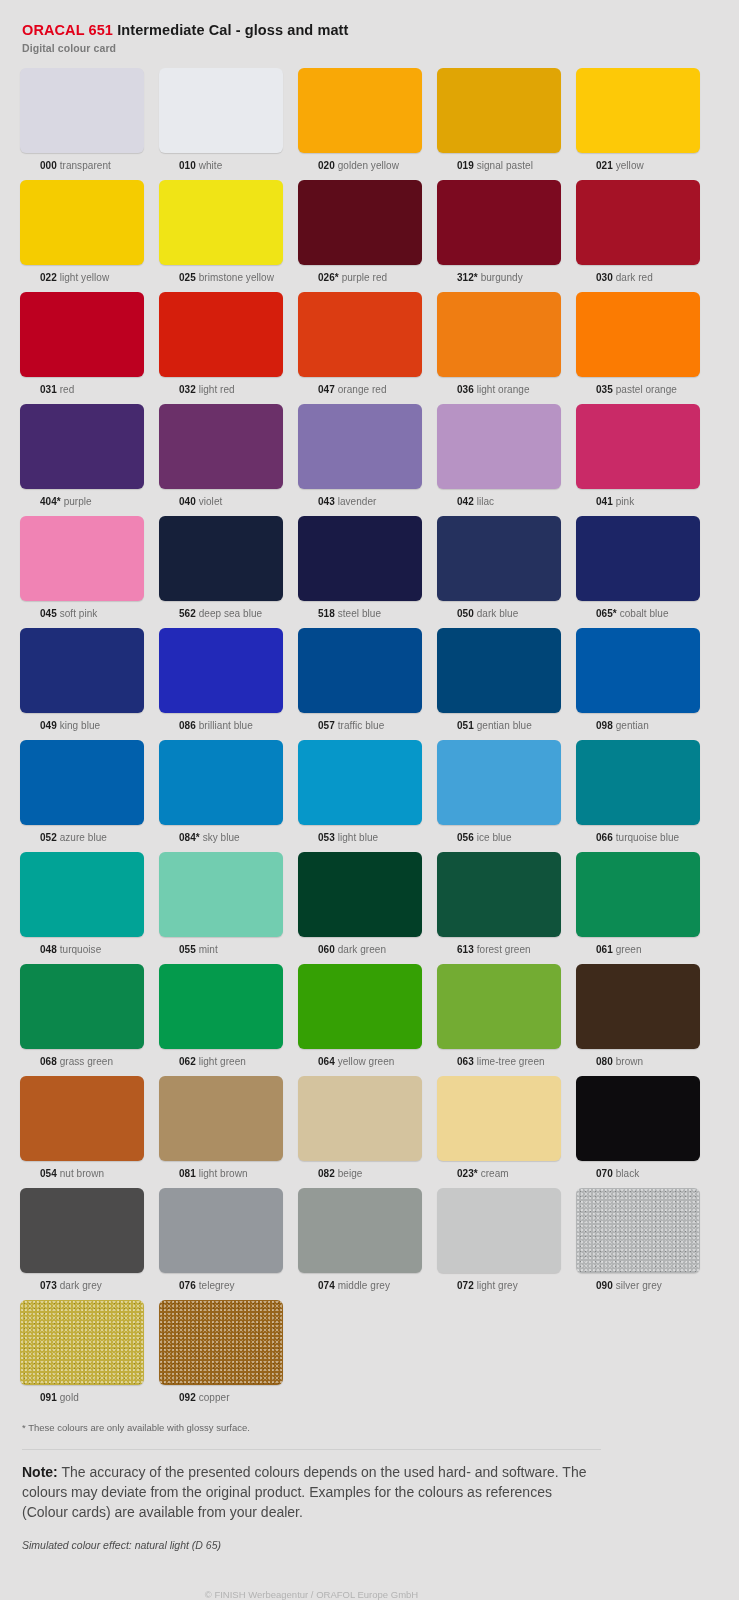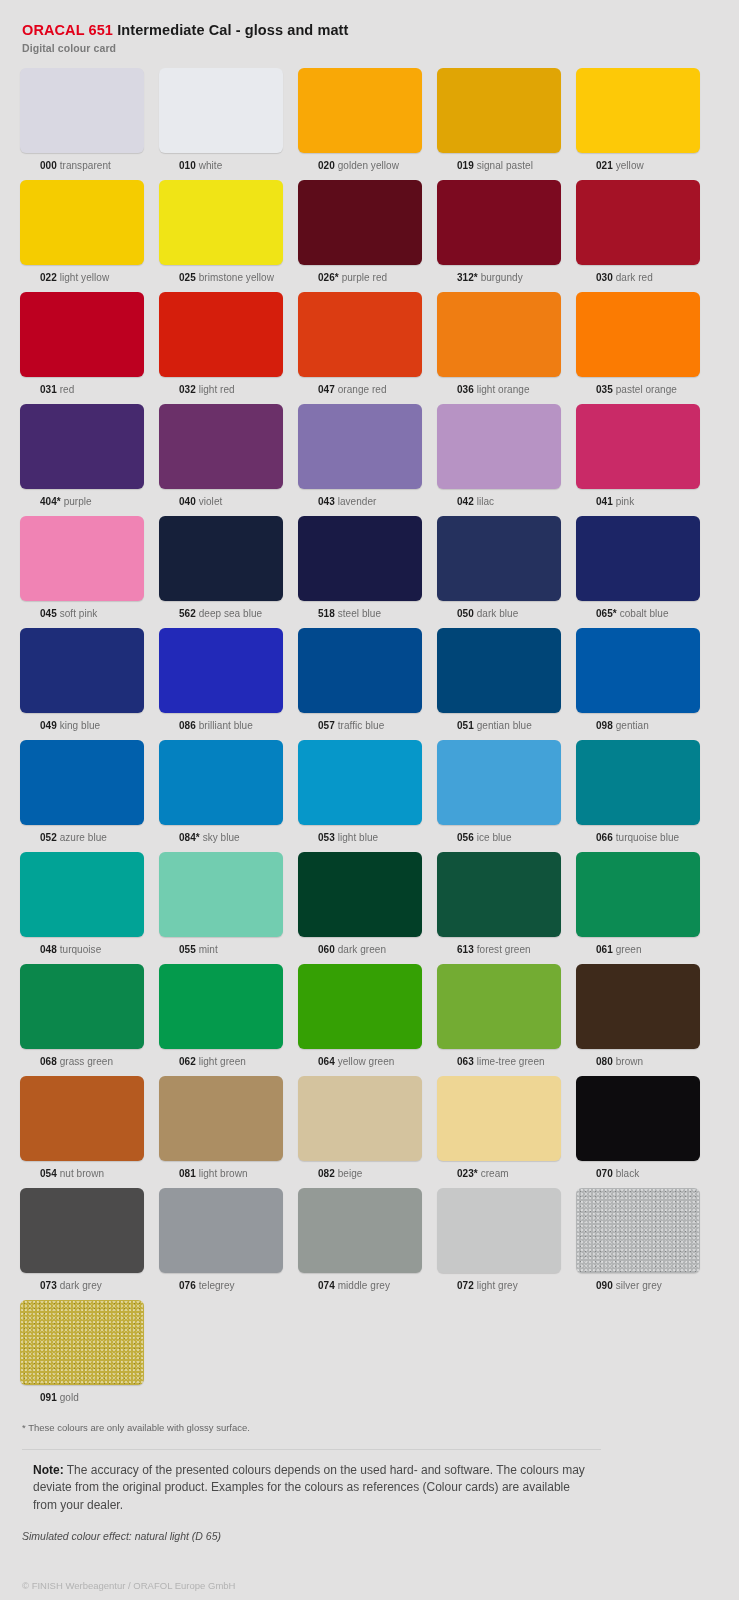--- a/index.html
+++ b/index.html
@@ -99,37 +99,37 @@
     font-size: 9.5px;
     color: #666;
     line-height: 1.3;
   }
   .rule {
     border: 0;
     border-top: 1px solid #cfcfcf;
     margin: 14px 2px 12px 2px;
   }
   .note {
-    margin: 0 13px;
-    font-size: 12px;
+    margin: 0 2px;
+    font-size: 14px;
     color: #4a4a4a;
     line-height: 1.45;
   }
   .note b {
     color: #1c1c1c;
   }
   .simulated {
     margin: 16px 2px 0 2px;
     font-size: 10.5px;
     color: #4a4a4a;
     font-style: italic;
   }
   .copyright {
     margin: 38px 2px 18px 2px;
-    text-align: left;
+    text-align: center;
     font-size: 9.5px;
     color: #b3b3b3;
   }
 </style>
 </head>
 <body>
 
 <div class="page">
 
   <div class="header">
@@ -358,20 +358,24 @@
         <div class="caption"><span class="code">072</span> <span>light grey</span></div>
       </div>
       <div class="cell">
         <div class="chip metallic" style="background: rgb(178, 180, 181);"></div>
         <div class="caption"><span class="code">090</span> <span>silver grey</span></div>
       </div>
       <div class="cell">
         <div class="chip metallic" style="background: rgb(194, 174, 61);"></div>
         <div class="caption"><span class="code">091</span> <span>gold</span></div>
       </div>
+      <div class="cell">
+        <div class="chip metallic" style="background: rgb(151, 100, 27);"></div>
+        <div class="caption"><span class="code">092</span> <span>copper</span></div>
+      </div>
     </div>
 
   <div class="footnote">* These colours are only available with glossy surface.</div>
 
   <hr class="rule">
 
   <div class="note">
     <b>Note:</b><span> The accuracy of the presented colours depends on the used hard- and software. The colours may deviate from the original product. Examples for the colours as references (Colour cards) are available from your dealer.</span>
   </div>
 

